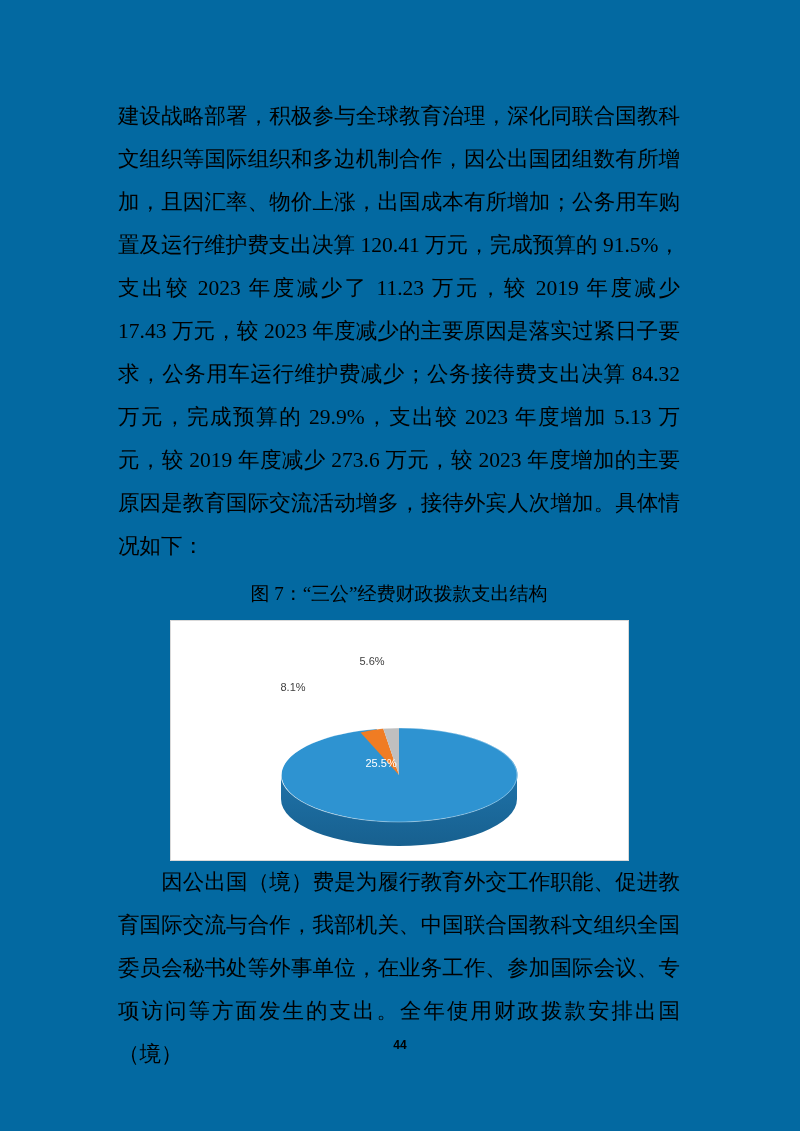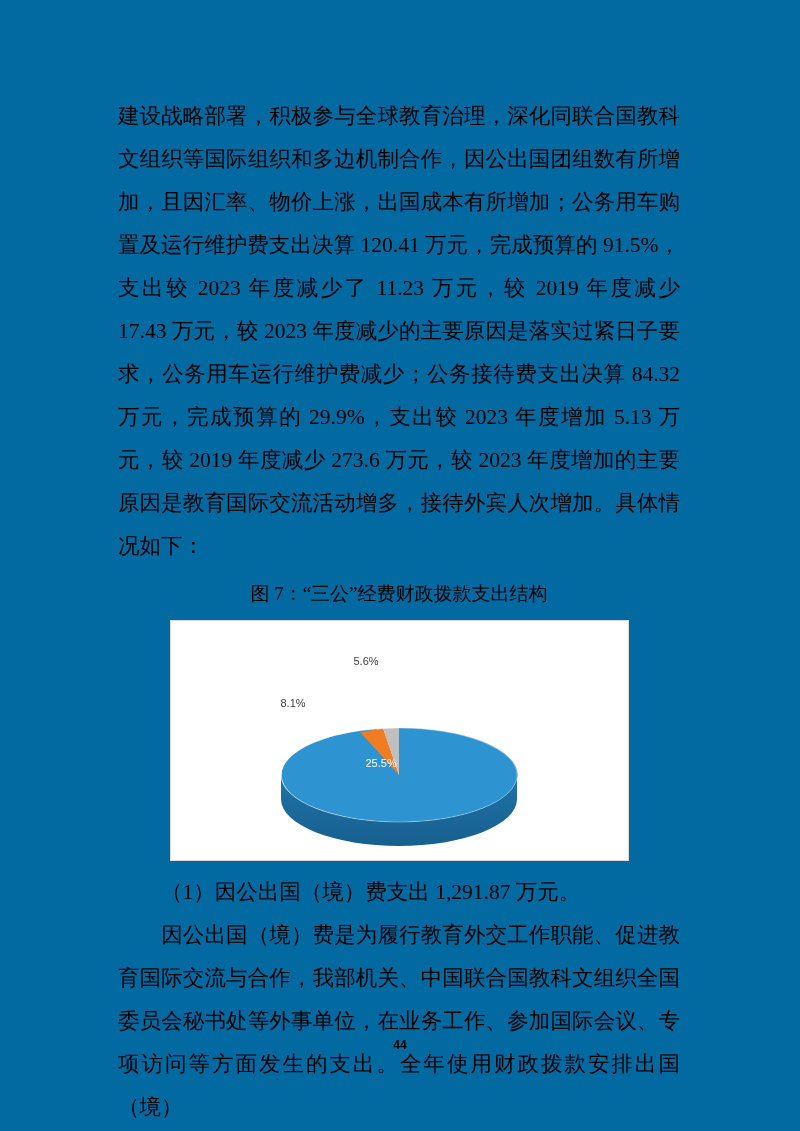--- a/index.html
+++ b/index.html
@@ -136,26 +136,25 @@
 
           <path d="M 228 128 L 228 81 A 118 47 0 1 1 205.6 81.9 Z" fill="#2e93d1"></path>
 
           <path d="M 228 128 L 189.5 85.5 A 118 47 0 0 1 212.2 81.5 Z" fill="#f07c23"></path>
 
           <path d="M 228 128 L 212.2 81.5 A 118 47 0 0 1 228 81 Z" fill="#bfbfbf"></path>
 
           <ellipse cx="228" cy="128" rx="118" ry="47" fill="none" stroke="#ffffff" stroke-width="0.7" opacity="0.5"></ellipse>
         </svg>
 
-        <span class="lbl" style="left:110px; top:34px;margin-top:16px;">8.1%</span>
-        <span class="lbl" style="left:175px; top:8px;padding-left:8px;">5.6%</span>
+        <span class="lbl" style="left:110px; top:34px;">8.1%</span>
+        <span class="lbl" style="left:181px; top:8px;padding-left:8px;">5.6%</span>
         <span class="lbl lbl-86" style="left:195px; top:110px;">25.5%</span>
       </div>
     </div>
 
-    <div class="para after-chart"><span class="ind"></span><span>（1）因公出国（境）费支出 1,291.87 万元。</span></div>
 
     <div class="para"><span class="ind"></span><span>因公出国（境）费是为履行教育外交工作职能、促进教育国际交流与合作，我部机关、中国联合国教科文组织全国委员会秘书处等外事单位，在业务工作、参加国际会议、专项访问等方面发生的支出。全年使用财政拨款安排出国（境）</span></div>
 
   </div>
 
   <div class="pagenum">44</div>
 </div>
 
 </body></html>

